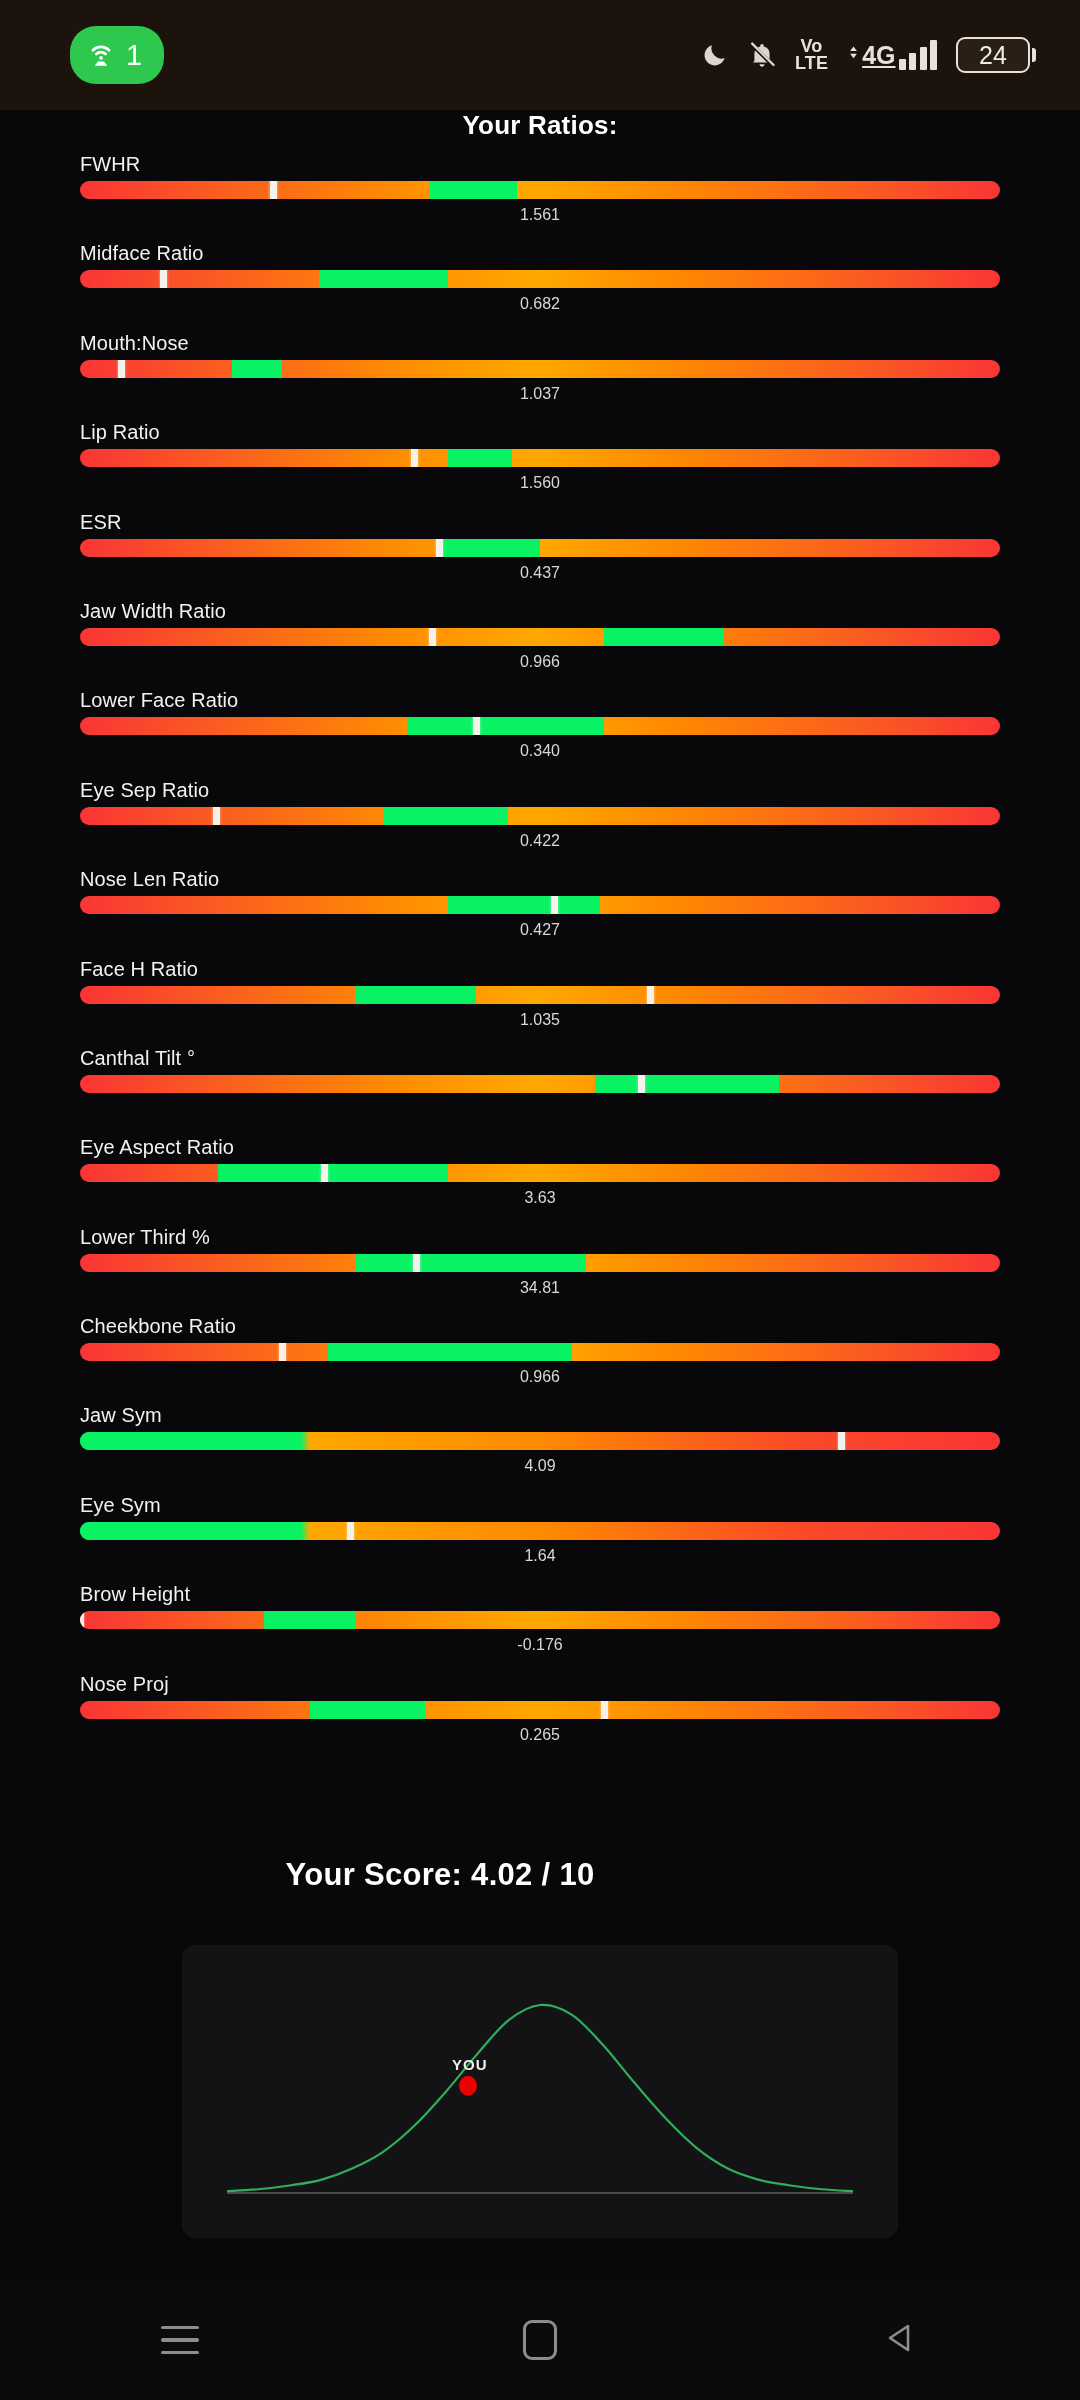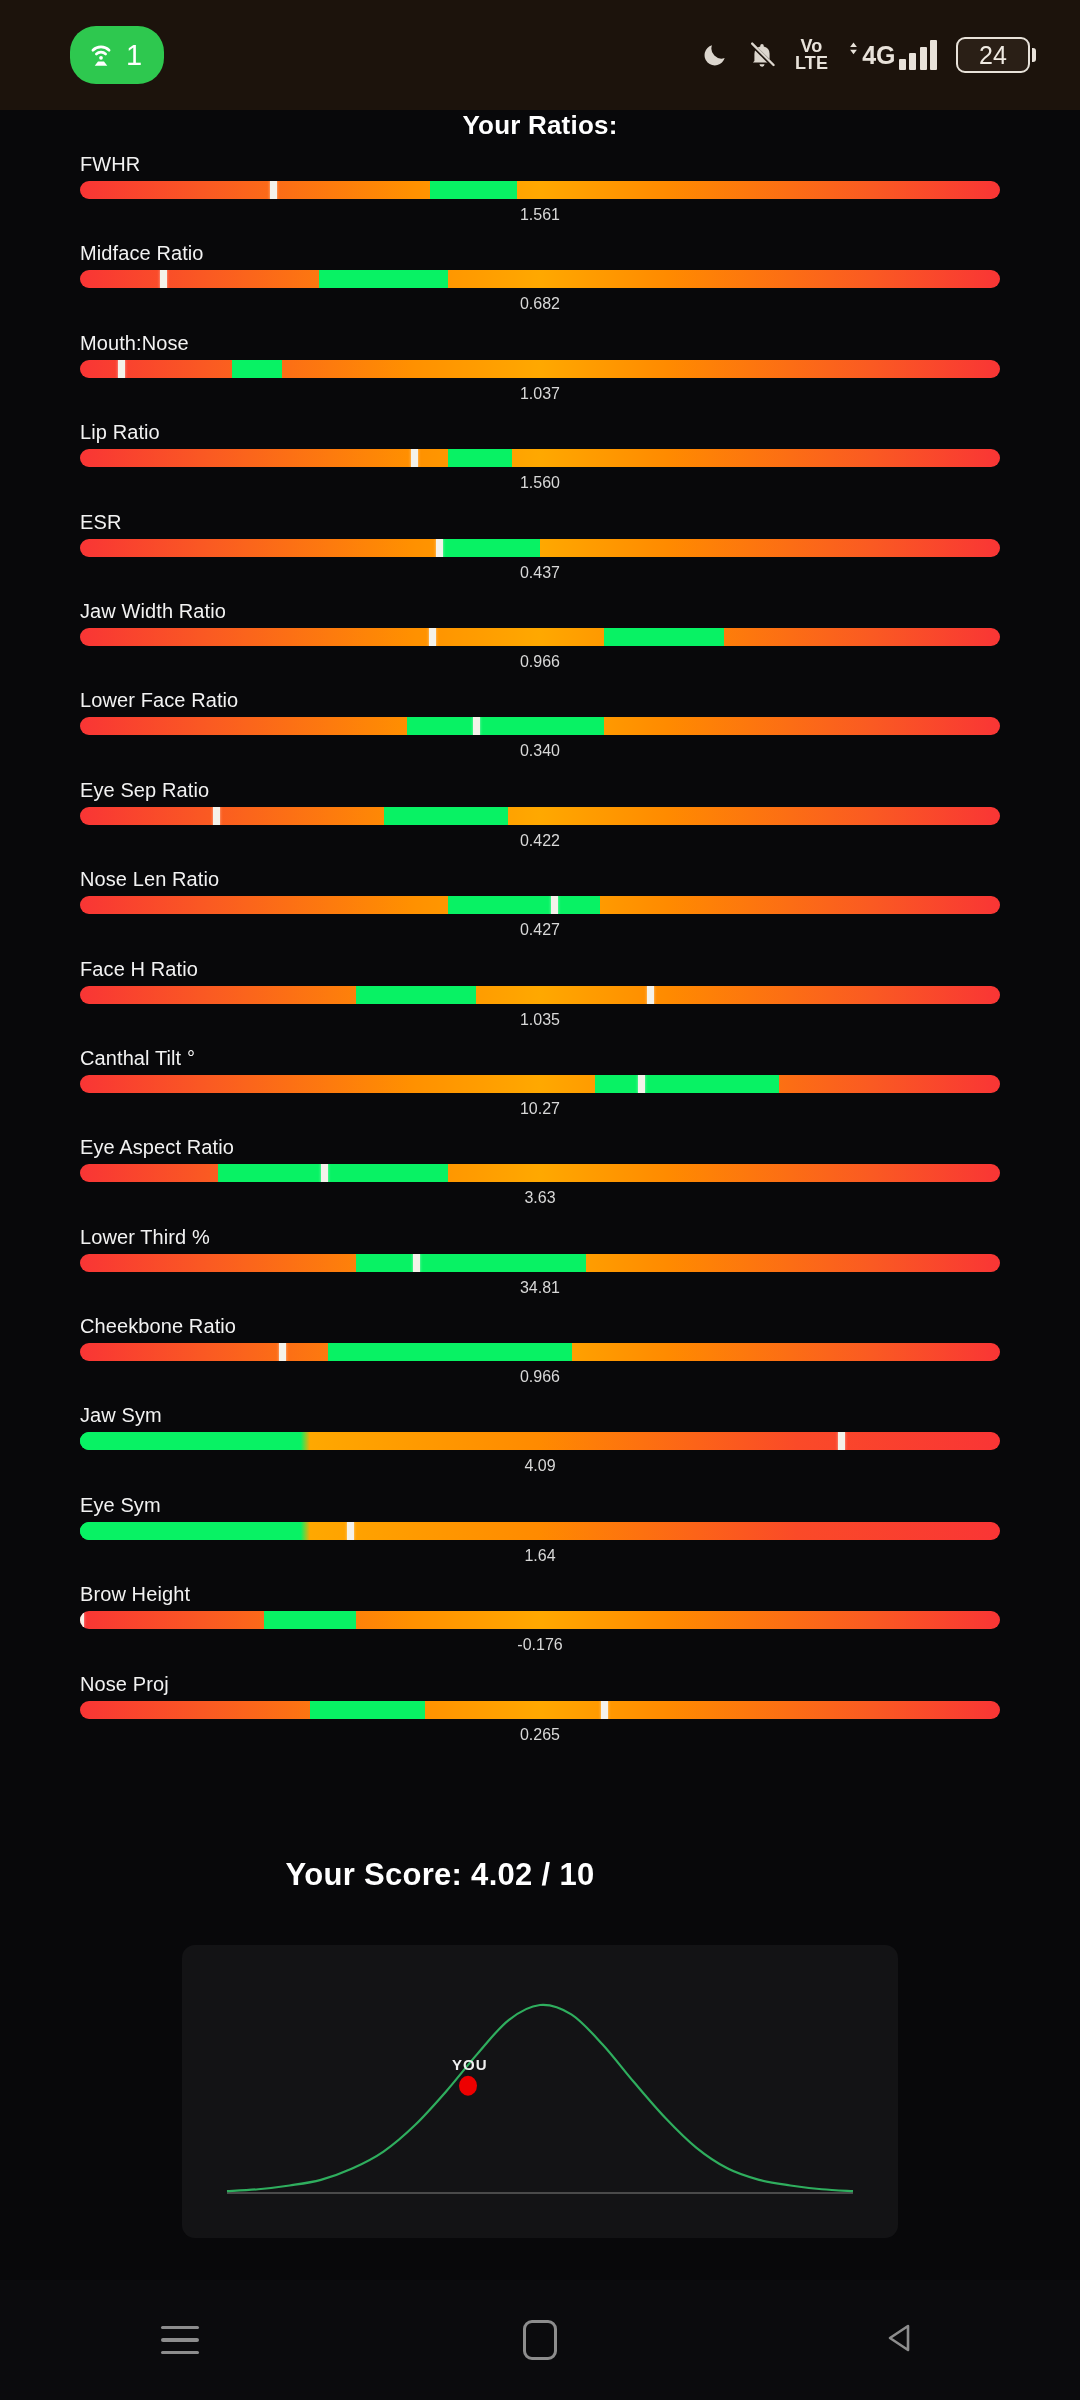--- a/index.html
+++ b/index.html
@@ -24,21 +24,21 @@
     height:58px; padding:0 22px 0 16px; margin-left:32px;
   }
   .wifi-pill .glyph { width:30px; height:30px; display:block; }
   .wifi-pill .count { color:#fff; font-size:29px; font-weight:400; line-height:1; }
 
   .sb-right { display:flex; align-items:center; gap:19px; padding-right:6px; }
   .sb-ic { display:flex; align-items:center; justify-content:center; }
   .volte { display:flex; flex-direction:column; align-items:center; line-height:0.92;
            color:#e8e2da; font-size:18px; font-weight:700; letter-spacing:.2px; }
   .netgrp { display:flex; align-items:flex-end; gap:3px; }
-  .fourg { display:flex; color:#e8e2da; font-size:25px; font-weight:700; }
+  .fourg { display:flex; align-items:center; color:#e8e2da; font-size:25px; font-weight:700;text-decoration:underline; }
   .bars { display:flex; align-items:flex-end; gap:3.5px; height:30px; }
   .bars i { display:block; width:7px; background:#e8e2da; border-radius:1px; }
   .bars i:nth-child(1){height:11px;} .bars i:nth-child(2){height:17px;}
   .bars i:nth-child(3){height:23px;} .bars i:nth-child(4){height:30px;}
   .batt { display:flex; align-items:center;justify-content:center; }
   .batt .shell {
     width:74px; height:36px; border:2.5px solid #e8e2da; border-radius:9px;
     display:flex; align-items:center; justify-content:center; position:relative;
     background:#2a1f16;
   }
@@ -262,21 +262,20 @@
         </div>
         <div class="ratio-value">1.035</div>
       </div>
       <div class="ratio-row">
         <div class="ratio-label">Canthal Tilt °</div>
         <div class="bar-track">
           <div class="bar-grad" style="background: linear-gradient(90deg, rgb(249, 53, 53) 0%, rgb(250, 90, 34) 14%, rgb(255, 144, 0) 36%, rgb(255, 168, 0) 50%, rgb(255, 138, 0) 64%, rgb(250, 90, 34) 86%, rgb(249, 53, 53) 100%);"></div>
           <div class="bar-green" style="left: 56%; width: 20%; background: rgb(8, 242, 100);"></div>
           <div class="bar-marker" style="left: calc(61% - 3px); background: rgb(244, 242, 234);"></div>
         </div>
-        <div class="ratio-value">10.27</div>
       </div>
       <div class="ratio-row">
         <div class="ratio-label">Eye Aspect Ratio</div>
         <div class="bar-track">
           <div class="bar-grad" style="background: linear-gradient(90deg, rgb(249, 53, 53) 0%, rgb(250, 90, 34) 14%, rgb(255, 144, 0) 36%, rgb(255, 168, 0) 50%, rgb(255, 138, 0) 64%, rgb(250, 90, 34) 86%, rgb(249, 53, 53) 100%);"></div>
           <div class="bar-green" style="left: 15%; width: 25%; background: rgb(8, 242, 100);"></div>
           <div class="bar-marker" style="left: calc(26.5% - 3px); background: rgb(244, 242, 234);"></div>
         </div>
         <div class="ratio-value">3.63</div>
       </div>

